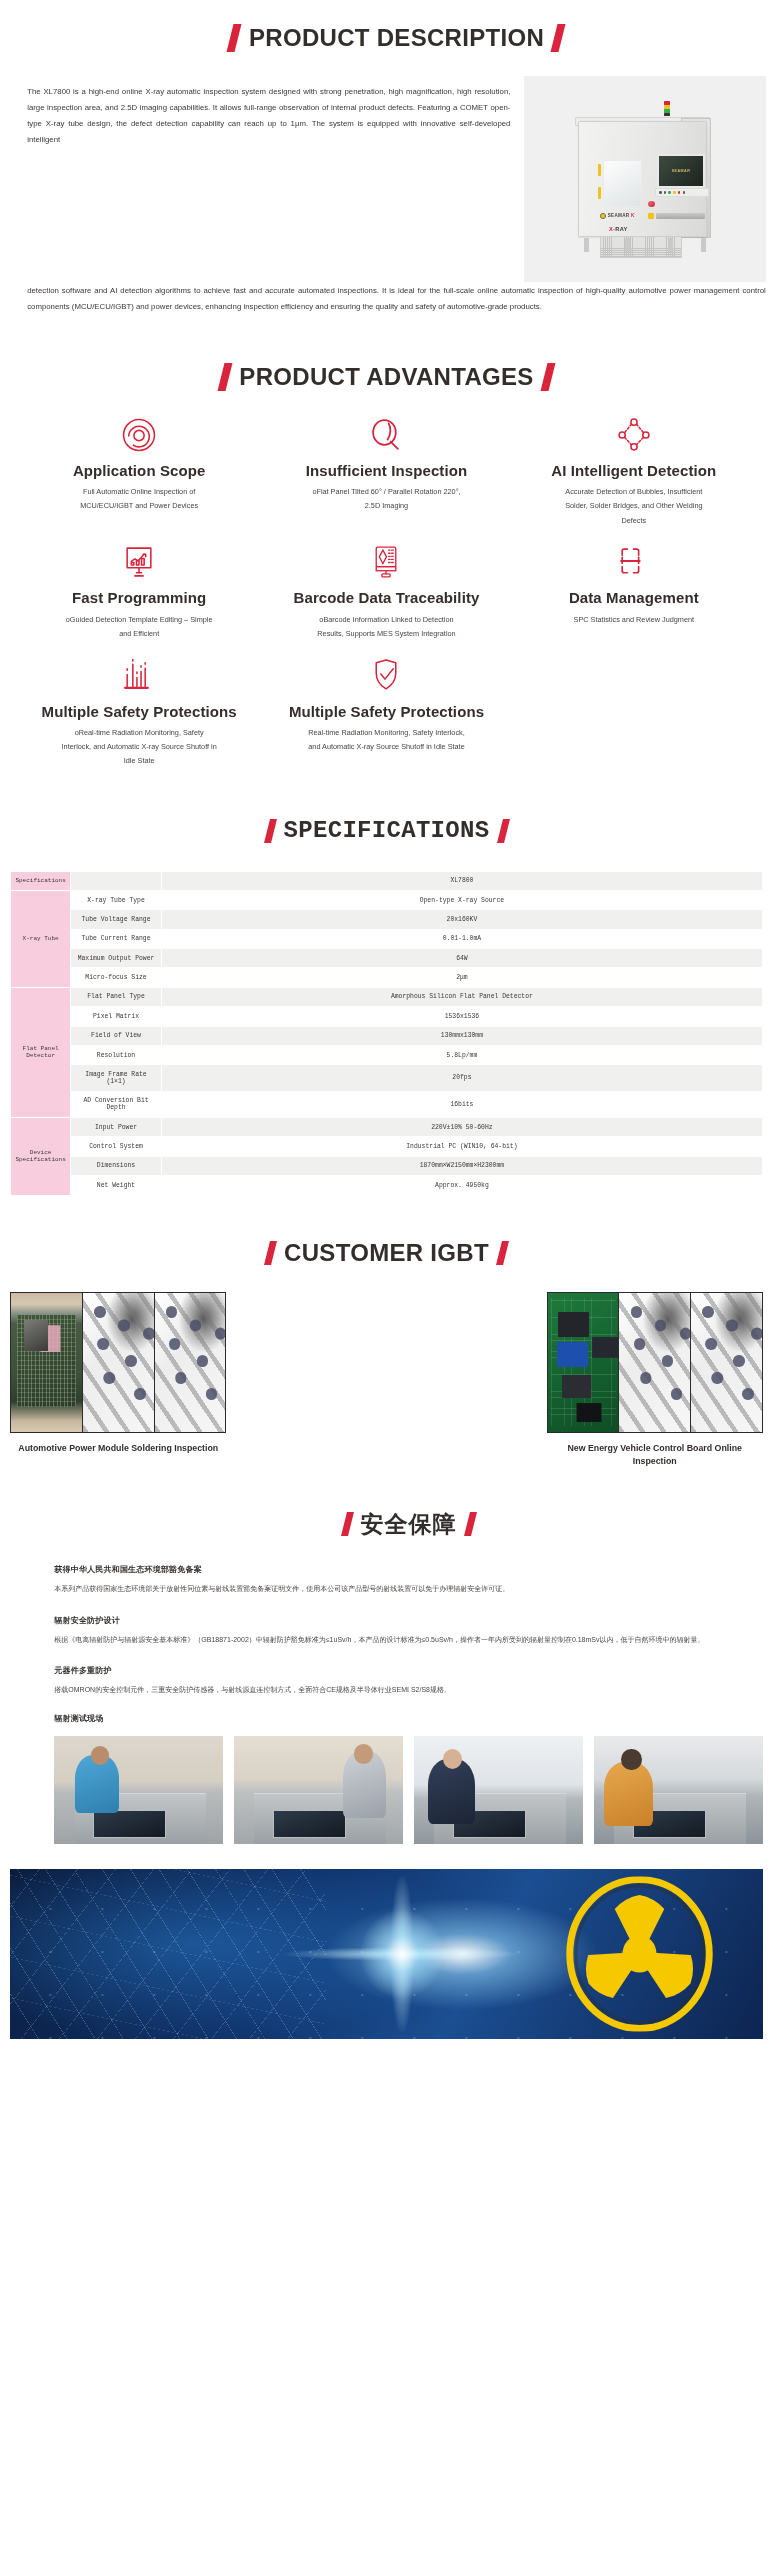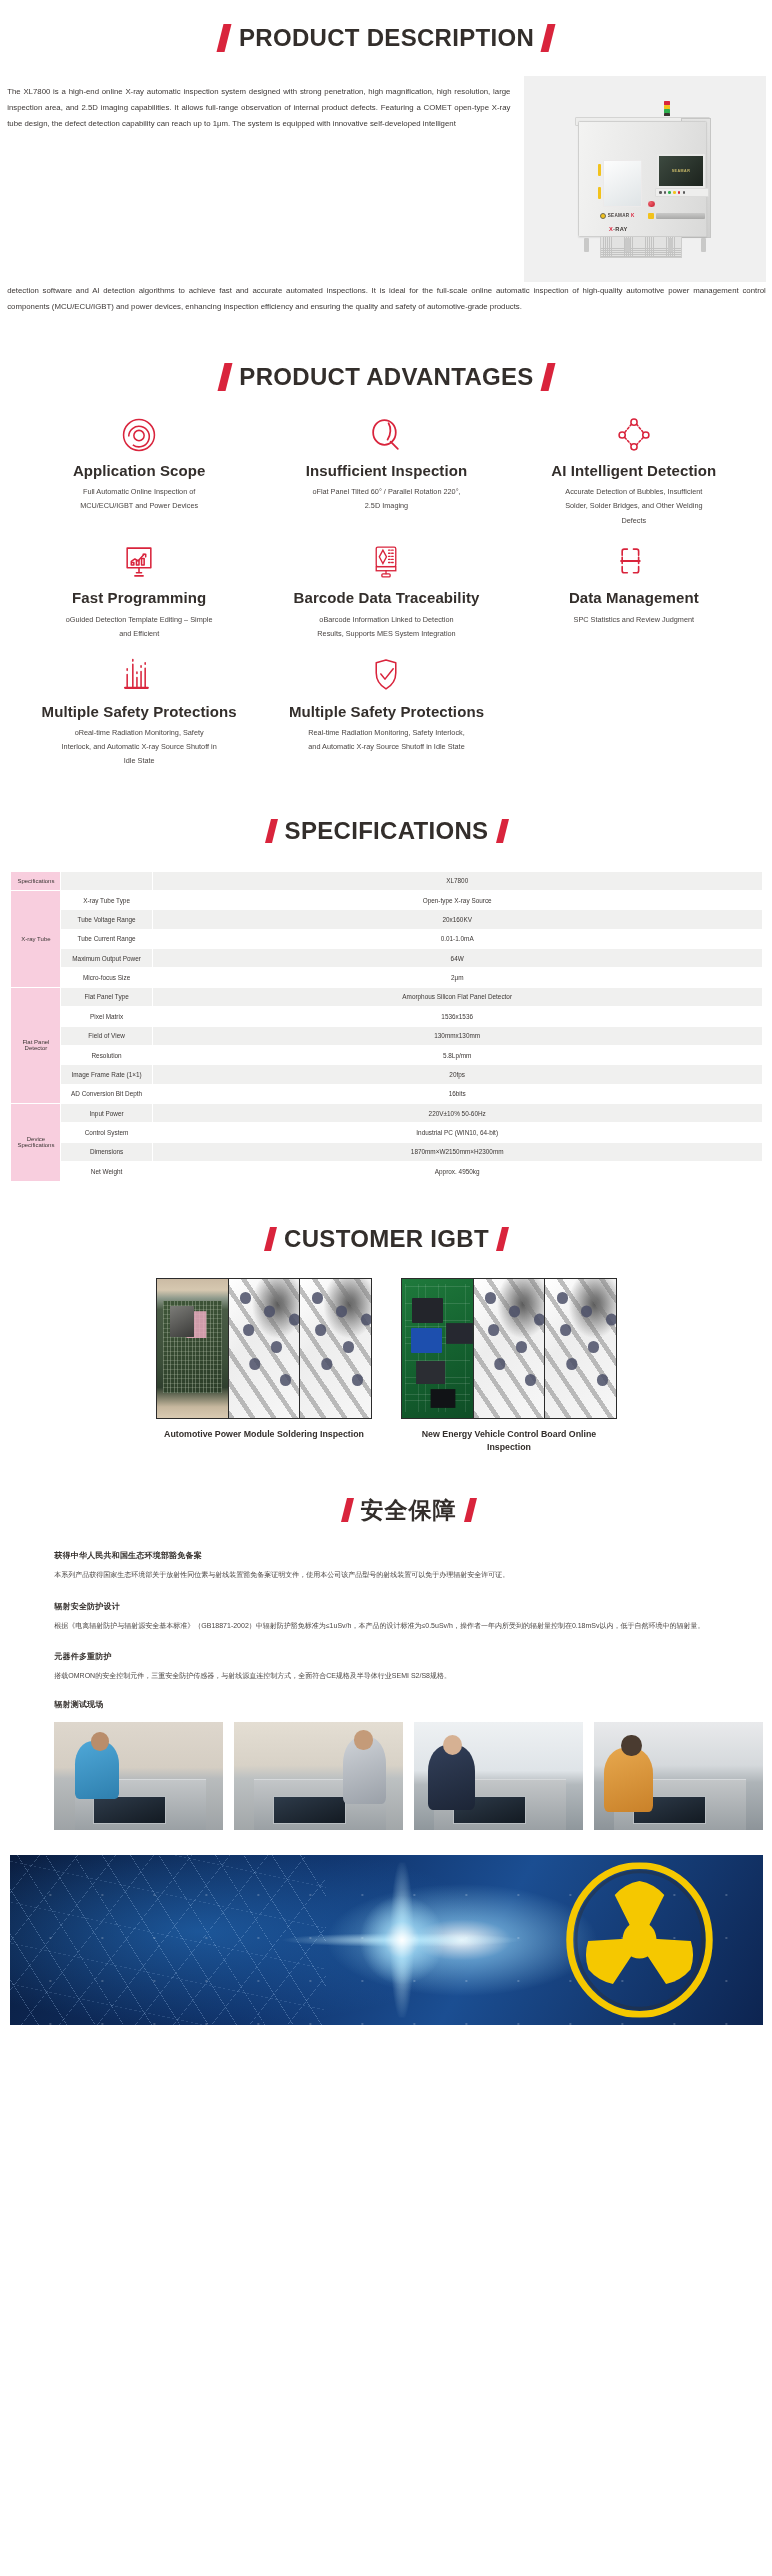--- a/index.html
+++ b/index.html
@@ -29,21 +29,21 @@
     font-size:24px;
     line-height:1;
     font-weight:700;
     letter-spacing:0.3px;
     color:#332e2b;
     white-space:nowrap;
   }
   .sec-head h2.cn{font-size:23px;letter-spacing:1px;}
 
   
-  #product-description{padding-top:24px;}
+  #product-description{padding-top:24px;padding-left:20px;}
   .desc-body{
     margin-top:24px;
     padding:0 7.2px 0 7.2px;
   }
   .desc-top{
     display:flex;
     align-items:flex-start;
     gap:13.4px;
   }
   .desc-text{
@@ -167,41 +167,41 @@
   .adv-icon svg{display:block;}
   .adv-title{
     font-size:15px;font-weight:700;color:#332e2b;margin:0 0 6.2px;
     letter-spacing:0.1px;
   }
   .adv-desc{
     font-size:7.3px;line-height:1.95;color:#4a4543;margin:0;max-width:160px;
   }
 
   
-  #specifications{padding-top:43px;}
+  #specifications{padding-top:43px;font-family:Liberation Mono, monospace;}
   .spec-wrap{margin-top:28px;padding:0 10.3px;}
   table.spec{
     width:100%;border-collapse:separate;border-spacing:1px;
     font-size:6.4px;
   }
   table.spec td{
     padding:5.7px 4.1px;text-align:center;vertical-align:middle;color:#3c3735;
   }
   table.spec td.grp{
     background:#f8cede;width:41px;font-size:6px;color:#3c3735;
   }
   table.spec td.key{background:#fff;width:82px;}
   table.spec td.val{background:#fff;}
   table.spec tr.alt td.key,table.spec tr.alt td.val{background:#f0f0ef;}
   table.spec tr.hdr td.key,table.spec tr.hdr td.val{background:#f0f0ef;}
 
   
   #customer-cases{padding-top:45px;}
   .cases{
-    margin-top:27px;display:flex;gap:29px;justify-content:center;padding:0 10.3px;
+    margin-top:27px;display:flex;gap:29px;justify-content:space-between;padding:0 10.3px;
   }
   .case{flex:1 1 0;max-width:216px;}
   .case-img{
     height:139px;border:1px solid #2b2b2b;display:flex;overflow:hidden;
   }
   .case-img .pane{flex:1 1 0;position:relative;overflow:hidden;}
   .case-img .pane + .pane{border-left:1px solid #2b2b2b;}
   
   .pcb-photo{
     background:

